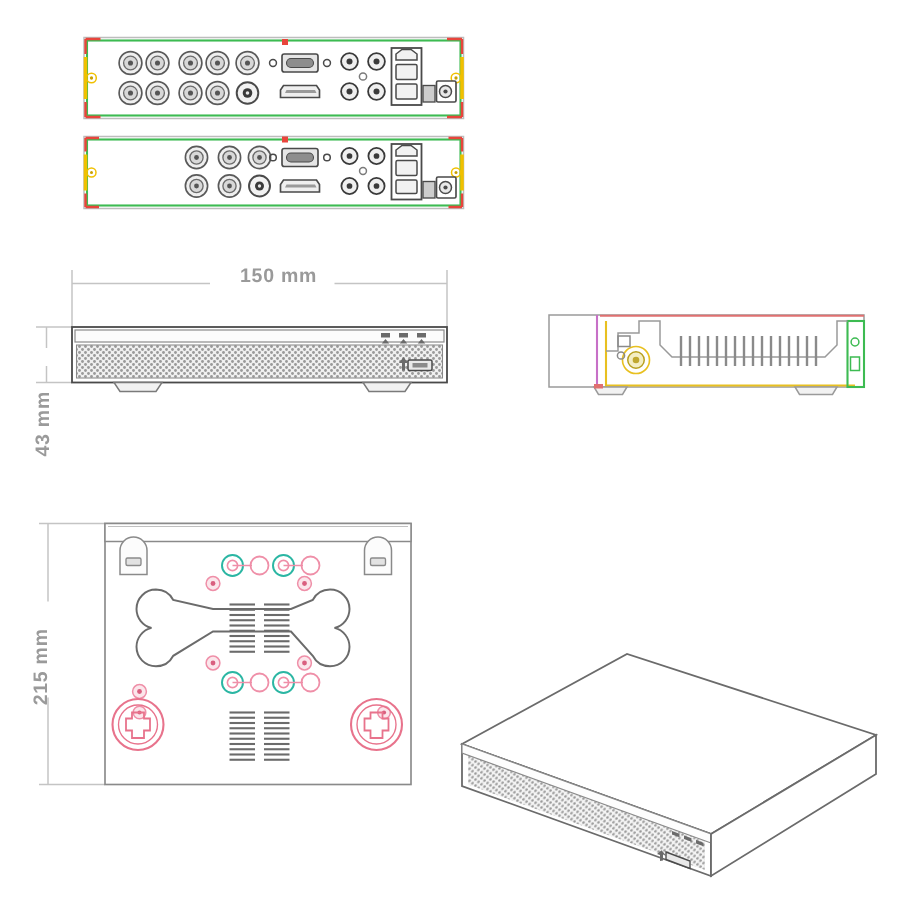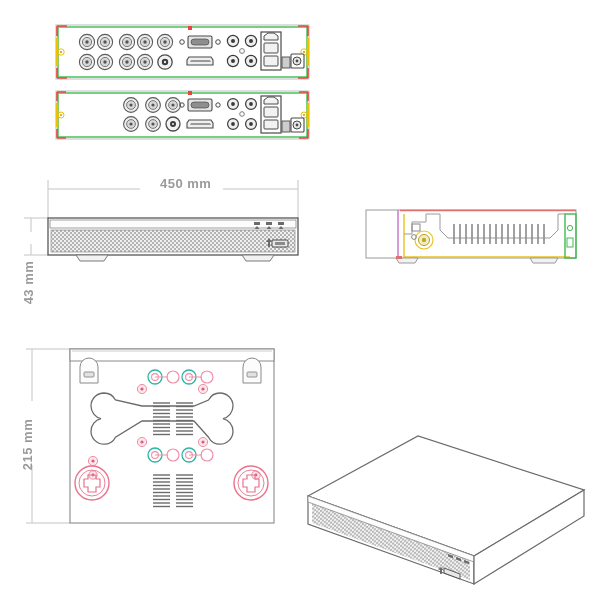--- a/index.html
+++ b/index.html
@@ -313,21 +313,21 @@
         <path d="M250,75 l0,-5 l-2,0 l3,-4 l3,4 l-2,0 l0,5 z" fill="#6b6b6b"></path>
       </g>
 
       <g fill="#f2f2f2" stroke="#7a7a7a" stroke-width="1">
         <path d="M58,83 L90,83 L86,89 L62,89 Z"></path>
         <path d="M224,83 L256,83 L252,89 L228,89 Z"></path>
       </g>
     </svg>
   </div>
 
-  <div class="dim-label" style="left:160px;top:176px;">450 mm</div>
+  <div class="dim-label" style="left:160px;top:176px;">150 mm</div>
 
   <div class="dim-label vert" style="left:2px;top:275px;width:52px;text-align:center;">43 mm</div>
 
   <div class="view" style="left:362px;top:200px;">
     <svg width="225" height="70" viewBox="0 0 225 70">
 
       <g>
         <rect x="4" y="10" width="210" height="48" fill="#ffffff" stroke="#9a9a9a" stroke-width="1"></rect>
 
         <line x1="38" y1="10.5" x2="214" y2="10.5" stroke="#e07070" stroke-width="1.4"></line>

